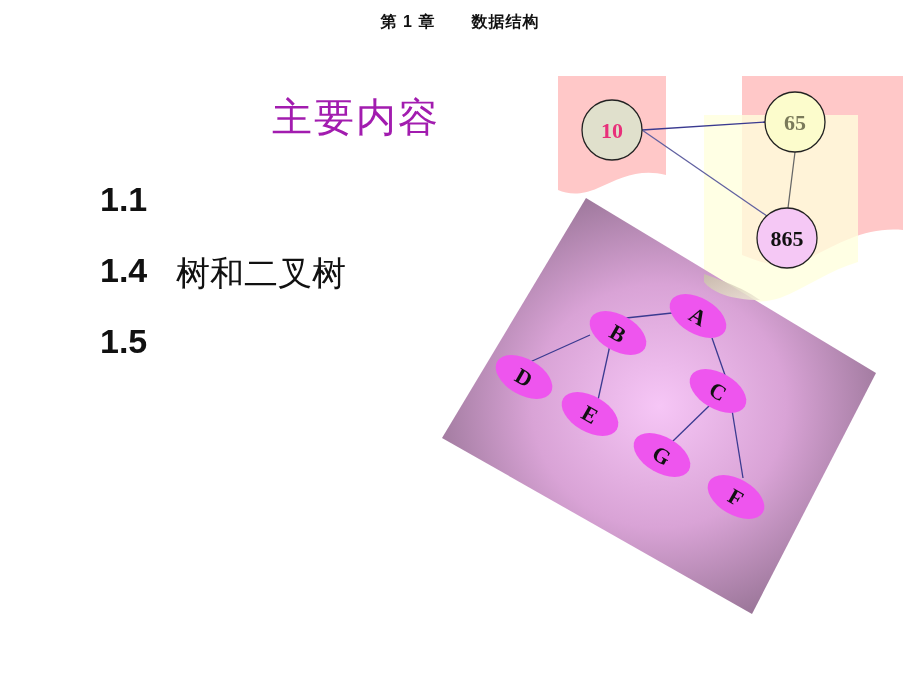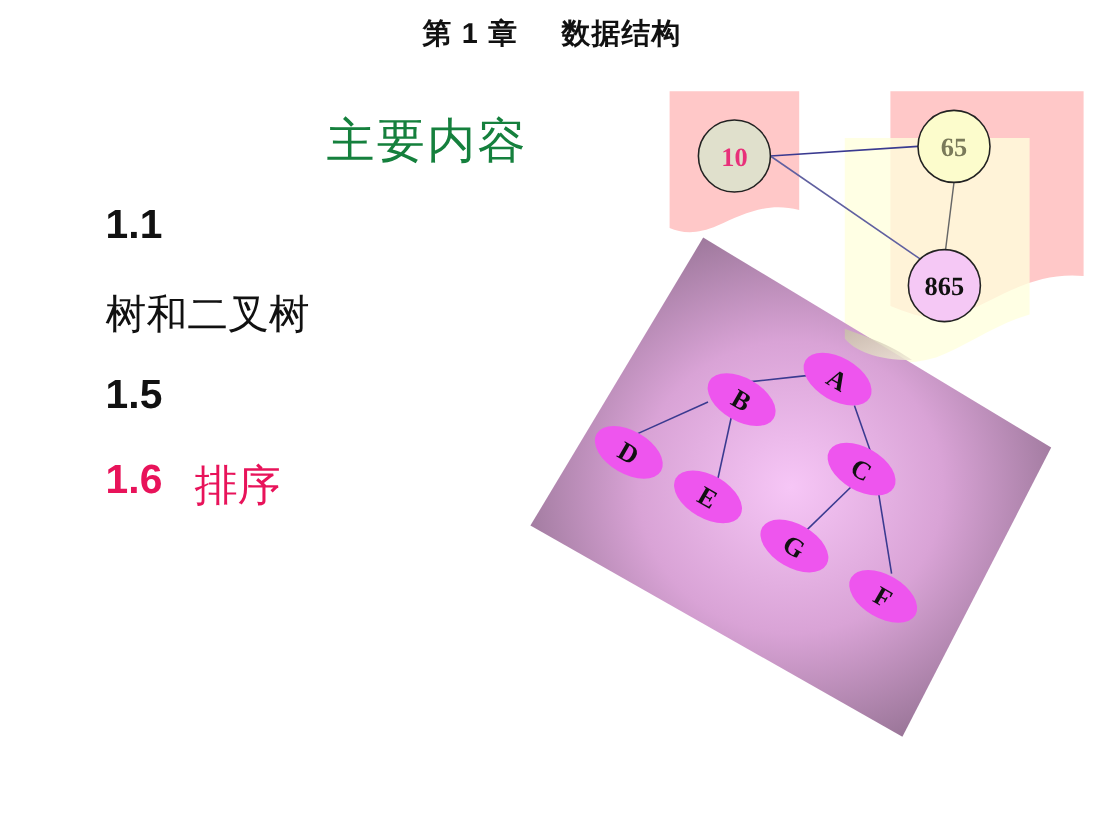--- a/index.html
+++ b/index.html
@@ -3,30 +3,30 @@
   <meta charset="utf-8">
   <style>
     html, body { margin: 0; padding: 0; }
     body {
       width: 920px; height: 690px; position: relative; overflow: hidden;
       background: #ffffff;
       font-family: "Liberation Sans", "DejaVu Sans", sans-serif;
     }
     .chapter-title {
       position: absolute; top: 12px; left: 0; width: 920px;
-      text-align: center; font-size: 24px; font-weight: bold; color: #111;
+      text-align: center; font-size: 16px; font-weight: bold; color: #111;
       letter-spacing: 1px;
     }
     .chapter-title .gap { display: inline-block; width: 36px; }
     .section-heading {
       position: absolute; top: 90px; left: 272px;
       font-family: "DejaVu Serif", "Liberation Serif", serif;
-      font-size: 40px; color: #15803d; letter-spacing: 2px;
+      font-size: 40px; color: #a21caf; letter-spacing: 2px;
     }
-    .toc { position: absolute; left: 88px; top: 168px; margin: 0; padding: 0; list-style: none; }
+    .toc { position: absolute; left: 88px; top: 168px; margin: 12px; padding: 0; list-style: none; }
     .toc li {
       height: 71px; font-size: 34px; color: #111; white-space: nowrap;
       display: flex; align-items: flex-start;
     }
     .toc .num { font-weight: bold; width: 76px; display: inline-block; }
     .toc .txt { display: inline-block; }
     .toc li.active { color: #e8135a; }
     .toc li.active .num { width: 74px; }
     .toc li.active .txt { font-size: 36px; }
     svg.art { position: absolute; left: 0; top: 0; }
@@ -120,22 +120,19 @@
   </g>
 </svg>
 
 <div class="section-heading">主要内容</div>
 
 <ul class="toc">
   <li>
       <span class="num">1.1</span>
     </li>
   <li>
+      <span class="num">1.4</span>
       <span class="txt">树和二叉树</span>
     </li>
   <li>
       <span class="num">1.5</span>
     </li>
-  <li class="active">
-      <span class="num">1.6</span>
-      <span class="txt">排序</span>
-    </li>
 </ul>
 
 </body></html>

